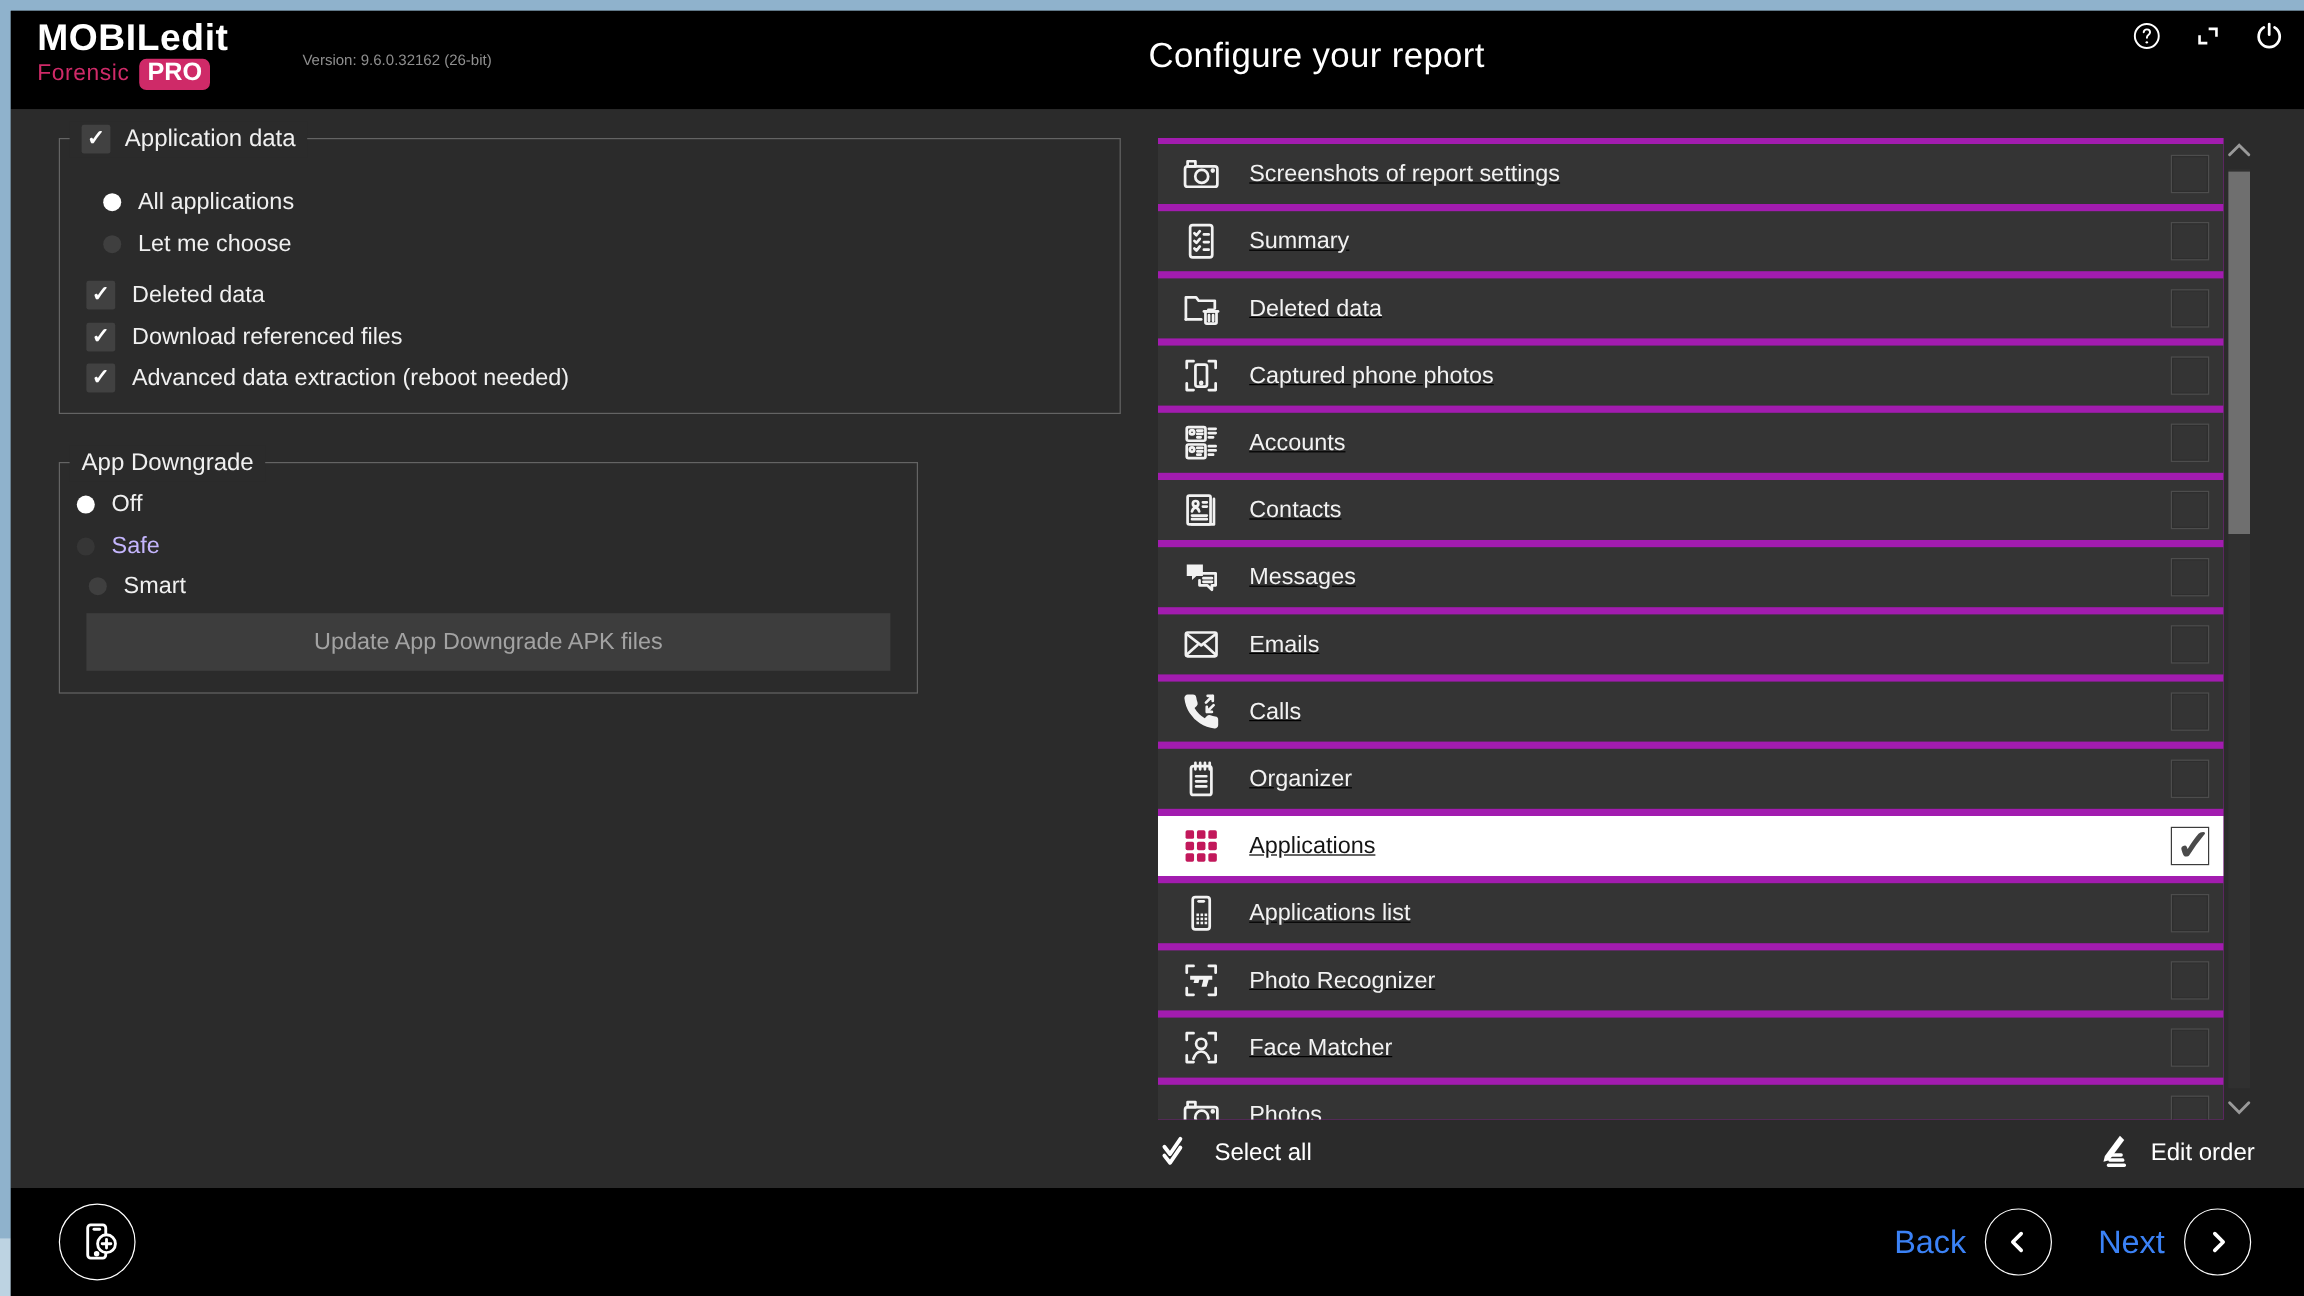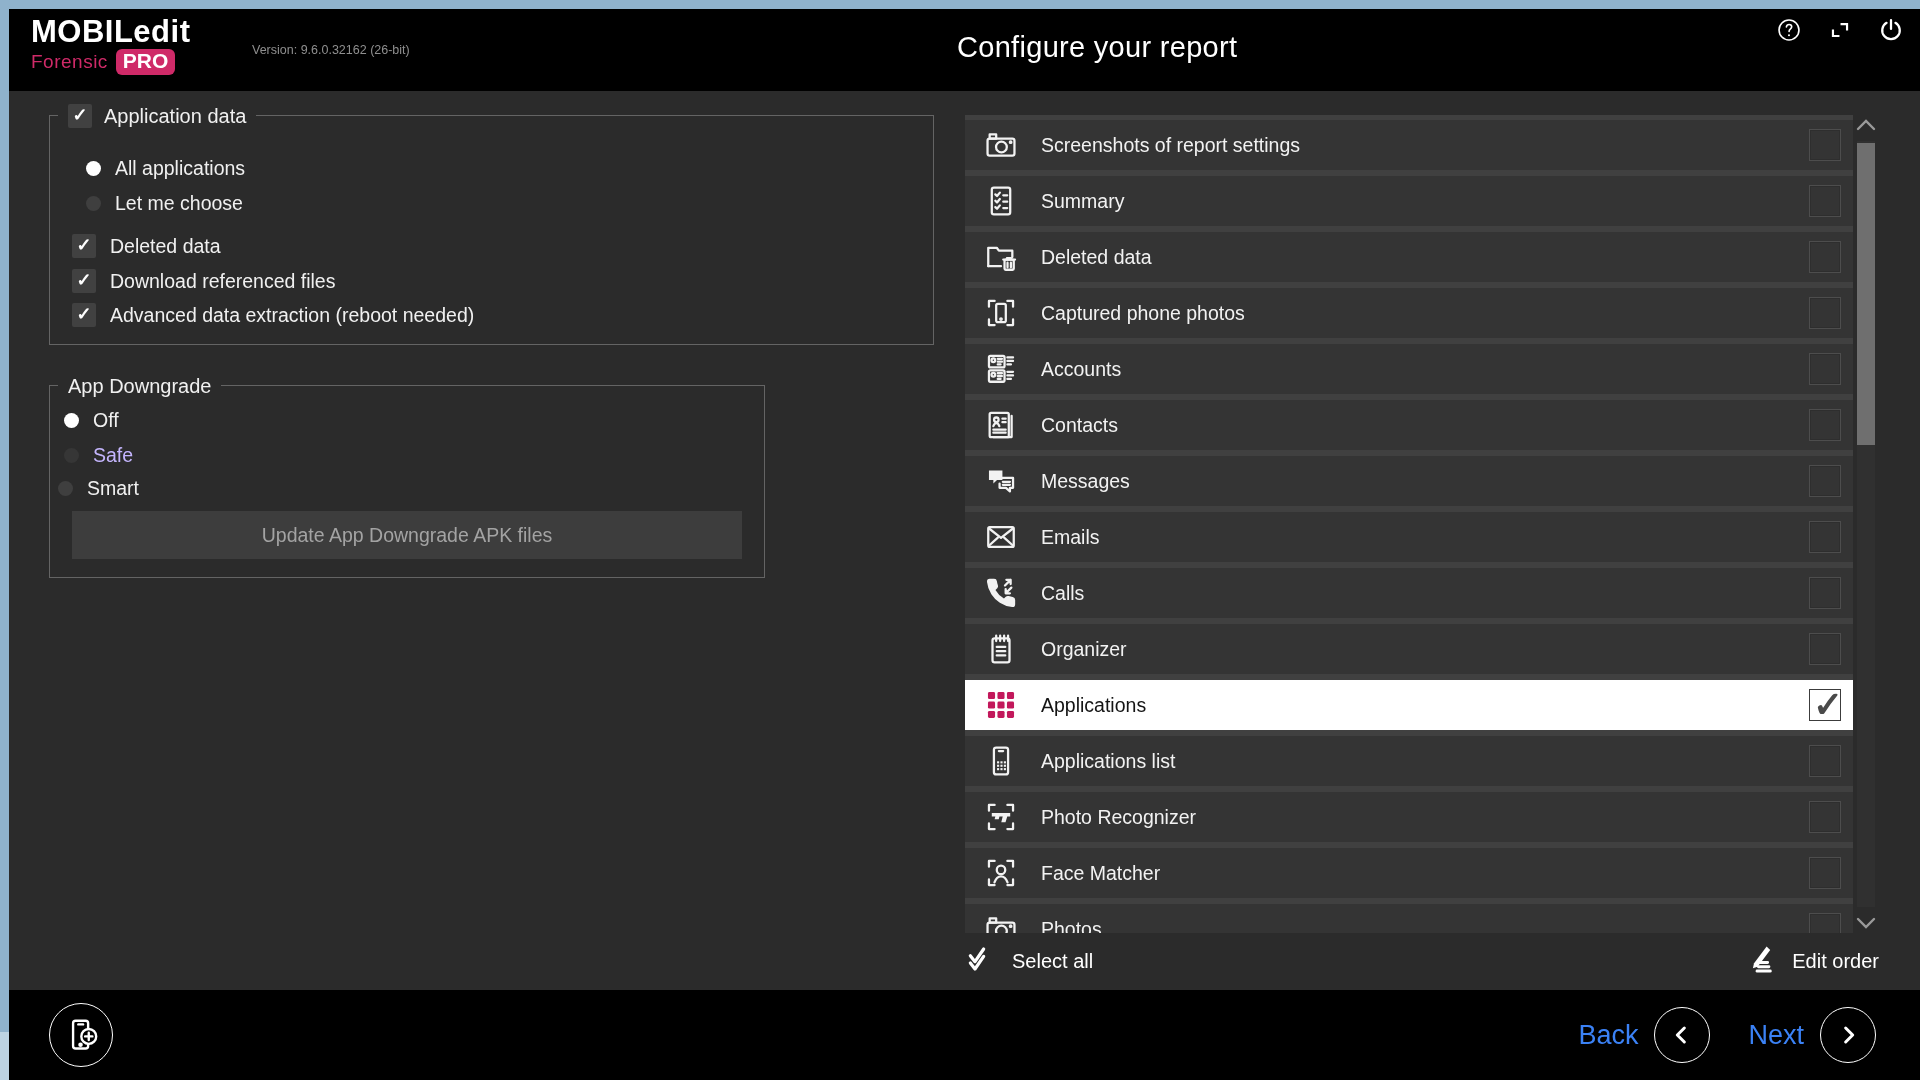--- a/index.html
+++ b/index.html
@@ -43,21 +43,21 @@
   .opt-row{position:absolute;display:flex;align-items:center;gap:14px;font-size:19.5px;font-weight:300;color:#f0f0f0;cursor:pointer;}
   .opt-row.dim{color:#c4b5fd;}
   .chk{width:24px;height:24px;background:#414141;border-radius:2px;display:flex;align-items:center;justify-content:center;flex:none;cursor:pointer;}
   .chk .mark{color:#fff;font-size:18px;font-weight:700;line-height:1;transform:translateY(-1px);}
   .radio{width:15px;height:15px;border-radius:50%;background:#3f3f3f;flex:none;}
   .radio.selected{background:#fff;}
   .radio.dim{background:#363636;}
   .apk-btn{position:absolute;left:22px;right:22px;top:125px;height:48px;background:#3d3d3d;border:none;color:#a3a3a3;font-size:19.5px;font-weight:300;font-family:inherit;cursor:pointer;}
 
   
-  .report-list{position:absolute;left:956px;top:24px;width:888px;height:818px;overflow:hidden;background:#404040;padding-top:5px;}
+  .report-list{position:absolute;left:956px;top:24px;width:888px;height:818px;overflow:hidden;background:#a21caf;padding-top:5px;text-decoration:underline;}
   .row{height:50px;margin-bottom:6px;background:var(--row-bg);display:flex;align-items:center;color:#f2f2f2;cursor:pointer;}
   .row-icon{width:36px;height:36px;margin:0 22px 0 18px;display:flex;align-items:center;justify-content:center;flex:none;}
   .row-icon svg{width:34px;height:34px;}
   .row-label{font-size:19.5px;font-weight:300;}
   .row-check{margin-left:auto;margin-right:12px;width:32px;height:32px;border:1px solid #4d4d4d;box-shadow:inset 0 0 0 1px #2e2e2e;position:relative;flex:none;cursor:pointer;}
   .row.highlight{background:#fff;color:#141414;}
   .row.highlight .row-label{font-weight:400;}
   .row.highlight .row-check{border:1px solid #3c3c3c;box-shadow:none;background:#fff;}
   .row-check .tick{position:absolute;left:3px;bottom:-3px;font-size:36px;font-weight:600;color:#4a4a4a;line-height:1;}
 
@@ -167,21 +167,21 @@
           <span>App Downgrade</span>
         </div>
         <div class="opt-row" style="left:14px;top:23px;">
           <span class="radio selected"></span>
           <span>Off</span>
         </div>
         <div class="opt-row dim" style="left:14px;top:58px;">
           <span class="radio dim"></span>
           <span>Safe</span>
         </div>
-        <div class="opt-row" style="left:8px;top:91px;justify-content:center;">
+        <div class="opt-row" style="left:24px;top:91px;justify-content:center;">
           <span class="radio"></span>
           <span>Smart</span>
         </div>
         <button class="apk-btn">Update App Downgrade APK files</button>
       </div>
 
       <div class="report-list" id="report-list">
           <div class="row">
             <span class="row-icon">
               <svg viewBox="0 0 24 24" fill="none" stroke="currentColor" stroke-width="1.6" stroke-linecap="round" stroke-linejoin="round">

